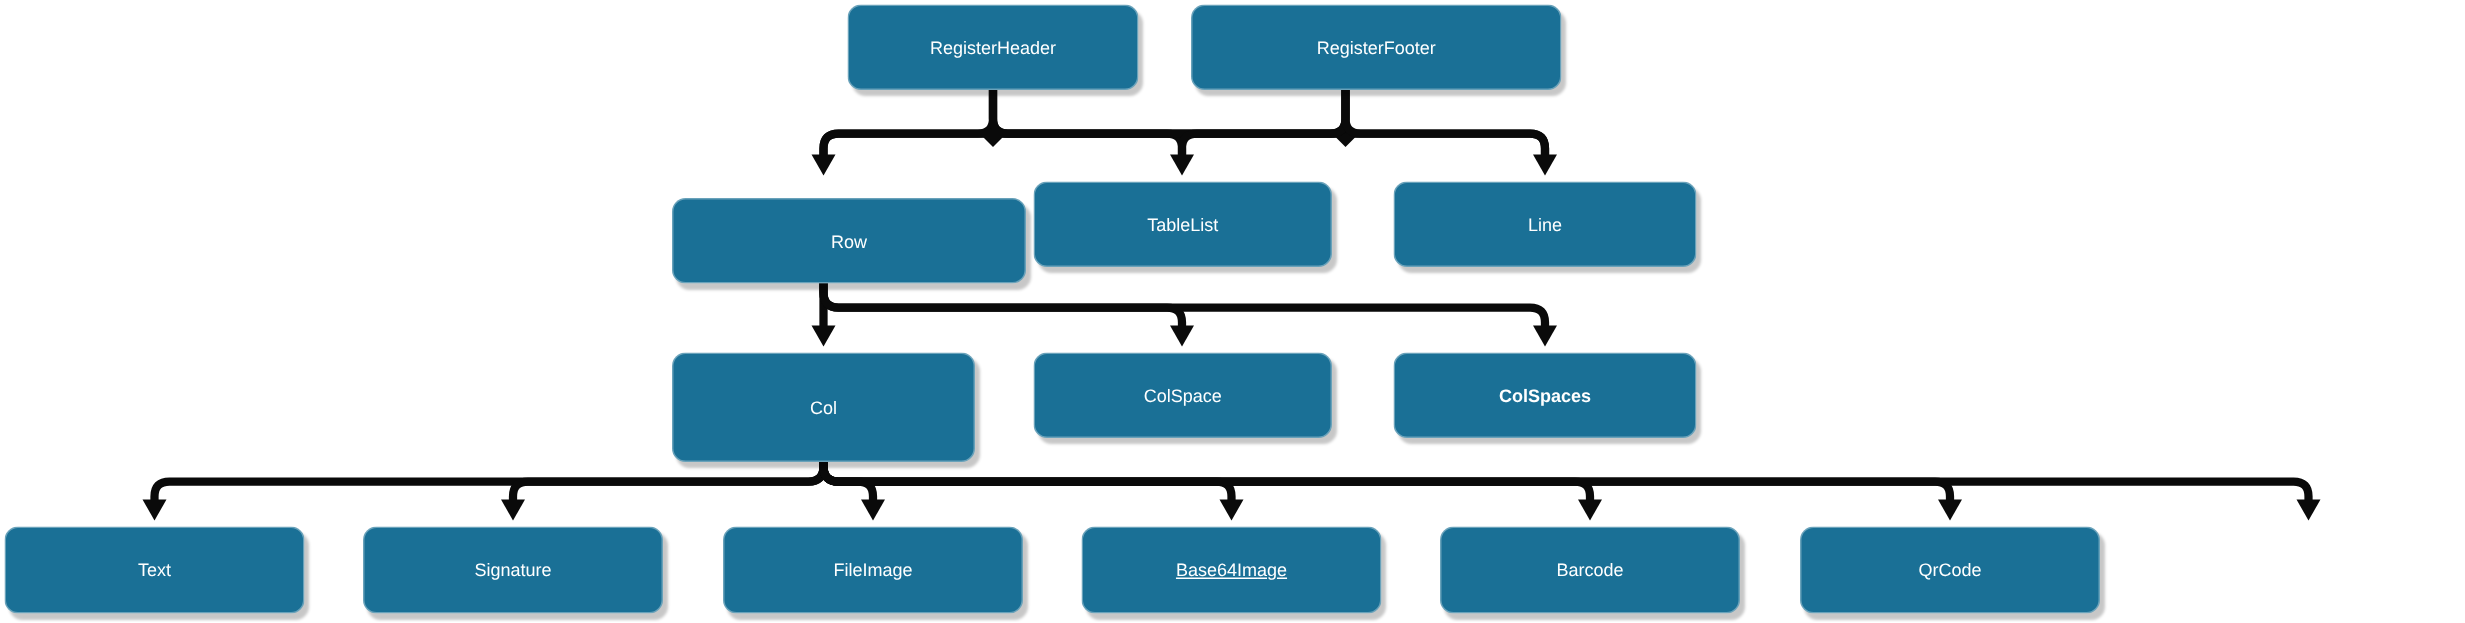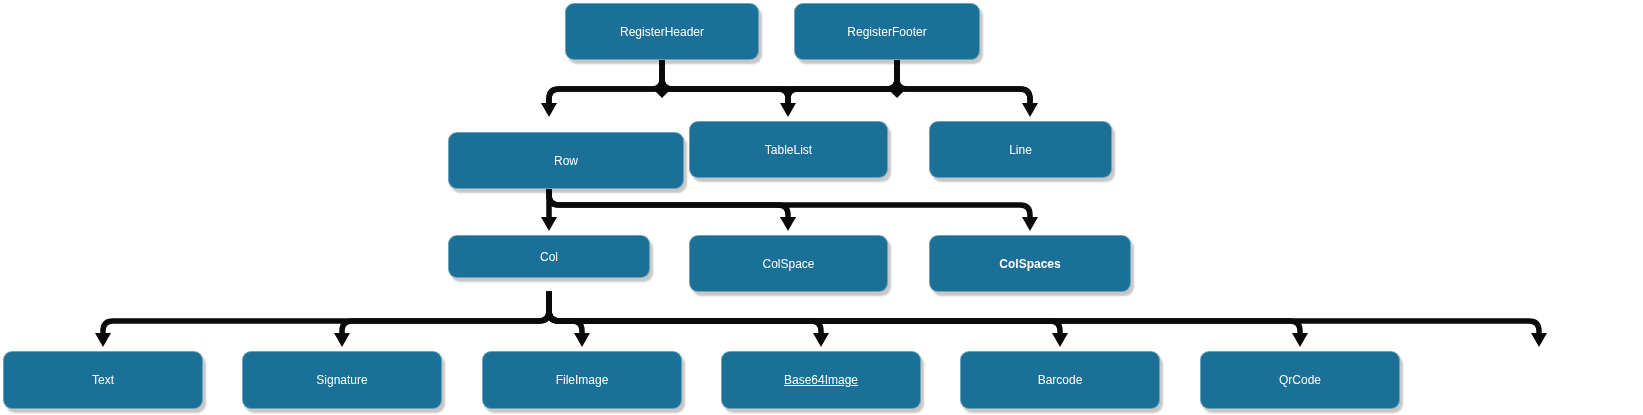--- a/index.html
+++ b/index.html
@@ -90,27 +90,27 @@
       <polygon points="334,333 350,333 342,347"></polygon>
       <polygon points="574,333 590,333 582,347"></polygon>
       <polygon points="813,333 829,333 821,347"></polygon>
       <polygon points="1052,333 1068,333 1060,347"></polygon>
       <polygon points="1292,333 1308,333 1300,347"></polygon>
       <polygon points="1531,333 1547,333 1539,347"></polygon>
     </g>
   </svg>
 
   <div class="node" style="left:565px; top:3px;  width:194px; height:57px;">RegisterHeader</div>
-  <div class="node" style="left:794px; top:3px;  width:186px; height:57px;">RegisterFooter</div>
+  <div class="node" style="left:794px; top:3px;  width:247px; height:57px;">RegisterFooter</div>
 
   <div class="node" style="left:448px; top:132px; width:236px; height:57px;">Row</div>
   <div class="node" style="left:689px; top:121px; width:199px; height:57px;">TableList</div>
-  <div class="node" style="left:929px; top:121px; width:183px; height:57px;">Line</div>
+  <div class="node" style="left:929px; top:121px; width:202px; height:57px;">Line</div>
 
-  <div class="node" style="left:448px; top:235px; width:202px; height:43px;">Col</div>
+  <div class="node" style="left:448px; top:235px; width:202px; height:73px;">Col</div>
   <div class="node" style="left:689px; top:235px; width:199px; height:57px;">ColSpace</div>
   <div class="node" style="left:929px; top:235px; width:202px; height:57px;font-weight:bold;">ColSpaces</div>
 
   <div class="node" style="left:3px;    top:351px; width:200px; height:58px;">Text</div>
   <div class="node" style="left:242px;  top:351px; width:200px; height:58px;">Signature</div>
   <div class="node" style="left:482px;  top:351px; width:200px; height:58px;">FileImage</div>
   <div class="node" style="left:721px;  top:351px; width:200px; height:58px;text-decoration:underline;">Base64Image</div>
   <div class="node" style="left:960px;  top:351px; width:200px; height:58px;">Barcode</div>
   <div class="node" style="left:1200px; top:351px; width:200px; height:58px;">QrCode</div>
 

